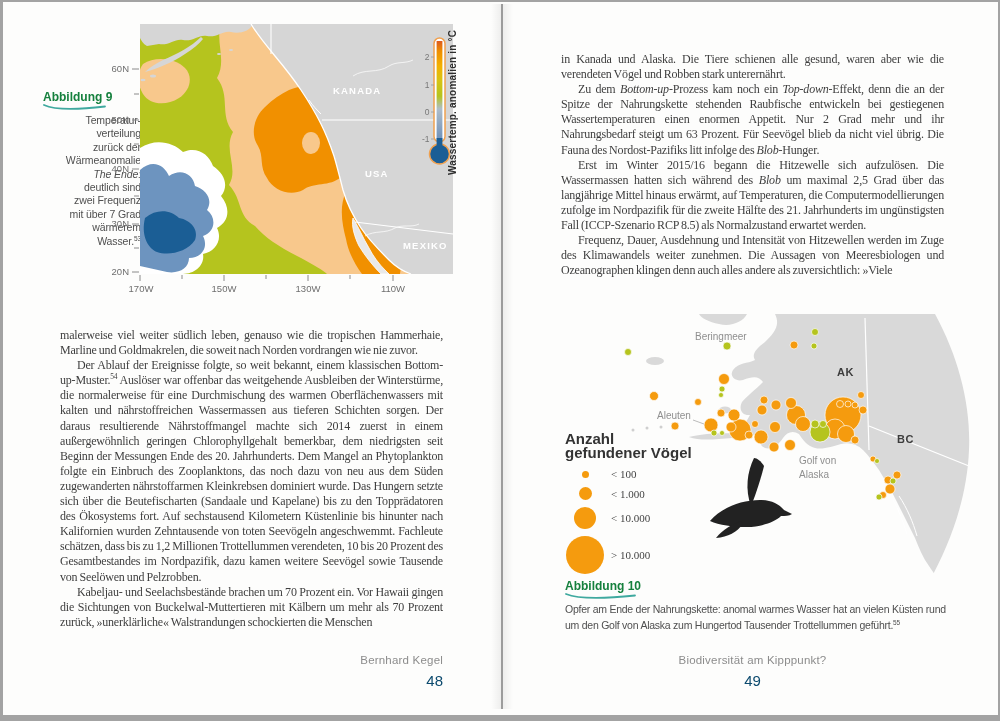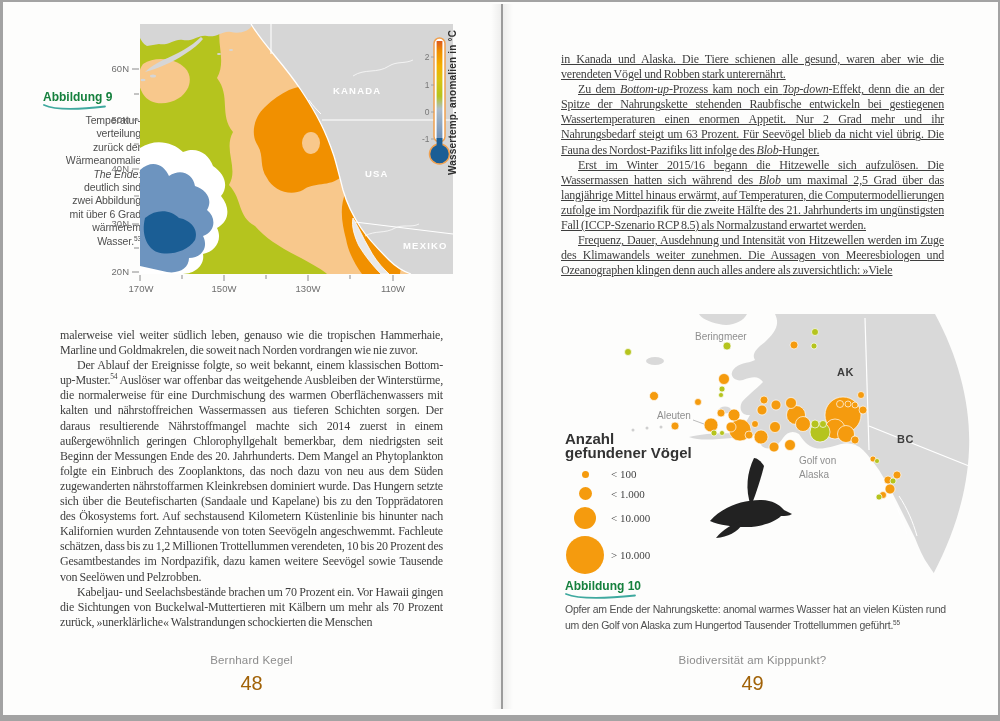--- a/index.html
+++ b/index.html
@@ -22,21 +22,21 @@
   .swoosh{position:absolute;}
   .fig9cap{font-family:"Liberation Sans",sans-serif;font-size:10.5px;line-height:13.4px;color:#4f4f4f;
     text-align:right;letter-spacing:-0.1px;}
   .fig9cap sup,.fig10cap sup{font-size:0.62em;vertical-align:super;line-height:0;}
   .fig10cap{font-family:"Liberation Sans",sans-serif;font-size:10.5px;line-height:15.5px;color:#4f4f4f;
     letter-spacing:-0.25px;}
 
   
   .footer{font-family:"Liberation Sans",sans-serif;text-align:center;}
   .running{font-size:11.5px;color:#8c8c8c;letter-spacing:0.2px;}
-  .pagenum{font-size:20px;color:#a16207;margin-top:6px;}
+  .pagenum{font-size:15px;color:#0c4a6e;margin-top:6px;}
 
   
   .legend{font-family:"Liberation Sans",sans-serif;color:#3c3c3c;}
   .lg-title{font-size:15px;font-weight:bold;line-height:14px;color:#333;}
   .lg-rows{margin-top:8px;font-family:Liberation Serif, serif;}
   .lg-row{display:flex;align-items:center;margin-bottom:7px;}
   .lg-dotwrap{width:40px;display:flex;justify-content:center;align-items:center;flex:0 0 40px;}
   .lg-dot{background:#f59b0e;border-radius:50%;}
   .lg-label{font-size:11px;color:#444;margin-left:6px;}
 
@@ -64,22 +64,22 @@
     <svg class="swoosh" style="left:40px;top:101px;" width="64" height="9" viewBox="0 0 64 9">
       <path d="M1,2 Q16,9 62,3.5" fill="none" stroke="#3fa99f" stroke-width="1.8" stroke-linecap="round"></path>
     </svg>
     <div class="abs fig9cap" style="left:26px;top:112px;width:112px;">
         <div><span>Temperatur-</span></div>
         <div><span>verteilung</span></div>
         <div><span>zurück der</span></div>
         <div><span>Wärmeanomalie</span></div>
         <div><em>The Ende:</em></div>
         <div><span>deutlich sind</span></div>
-        <div><span>zwei Abbildung</span></div>
-        <div><span>mit über 6 Grad</span></div>
+        <div><span>zwei Frequenz</span></div>
+        <div><span>mit über 7 Grad</span></div>
         <div><span>wärmerem</span></div>
         <div><span>Wasser.</span><sup>53</sup></div>
       </div>
 
     <svg class="abs" style="left:100px;top:18px;" width="360" height="276" viewBox="0 0 360 276">
       <defs>
         <clipPath id="plot9">
             <rect x="37" y="4" width="281" height="250"></rect>
           </clipPath>
       </defs>
@@ -179,29 +179,29 @@
       <text class="t-cbtick" x="8.5" y="112" text-anchor="end">-1</text>
     </svg>
     <div class="abs thermo-label" style="left:444px;top:25px;height:150px;">Wassertemp. anomalien in °C</div>
 
     <div class="abs bodytext" style="left:57px;top:326px;width:383px;">
       <p><span>malerweise viel weiter südlich leben, genauso wie die tropischen Hammerhaie, Marline und Goldmakrelen, die soweit nach Norden vordrangen wie nie zuvor.</span></p>
       <p class="ind"><span>Der Ablauf der Ereignisse folgte, so weit bekannt, einem klassischen Bottom-up-Muster.</span><sup>54</sup><span> Auslöser war offenbar das weitgehende Ausbleiben der Winterstürme, die normalerweise für eine Durchmischung des warmen Oberflächenwassers mit kalten und nährstoffreichen Wassermassen aus tieferen Schichten sorgen. Der daraus resultierende Nährstoffmangel machte sich 2014 zuerst in einem außergewöhnlich geringen Chlorophyllgehalt bemerkbar, dem niedrigsten seit Beginn der Messungen Ende des 20. Jahrhunderts. Dem Mangel an Phytoplankton folgte ein Einbruch des Zooplanktons, das noch dazu von neu aus dem Süden zugewanderten nährstoffarmen Kleinkrebsen dominiert wurde. Das Hungern setzte sich über die Beutefischarten (Sandaale und Kapelane) bis zu den Topprädatoren des Ökosystems fort. Auf sechstausend Kilometern Küstenlinie bis hinunter nach Kalifornien wurden Zehntausende von toten Seevögeln angeschwemmt. Fachleute schätzen, dass bis zu 1,2 Millionen Trottellummen verendeten, 10 bis 20 Prozent des Gesamtbestandes im Nordpazifik, dazu kamen weitere Seevögel sowie Tausende von Seelöwen und Pelzrobben.</span></p>
       <p class="ind"><span>Kabeljau- und Seelachsbestände brachen um 70 Prozent ein. Vor Hawaii gingen die Sichtungen von Buckelwal-Muttertieren mit Kälbern um mehr als 70 Prozent zurück, »unerklärliche« Walstrandungen schockierten die Menschen</span></p>
     </div>
 
-    <div class="abs footer" style="left:57px;top:652px;width:383px;">
+    <div class="abs footer" style="left:57px;top:652px;width:383px;text-align:right;">
       <div class="running">Bernhard Kegel</div>
       <div class="pagenum">48</div>
     </div>
   </section>
 
   <section class="page" style="left:500px;width:498px;">
 
-    <div class="abs bodytext" style="left:58px;top:50px;width:383px;text-decoration:underline;">
+    <div class="abs bodytext" style="left:58px;top:50px;width:383px;">
       <p><span>in Kanada und Alaska. Die Tiere schienen alle gesund, waren aber wie die verendeten Vögel und Robben stark unterernährt.</span></p>
       <p class="ind"><span>Zu dem </span><em>Bottom-up</em><span>-Prozess kam noch ein </span><em>Top-down</em><span>-Effekt, denn die an der Spitze der Nahrungskette stehenden Raubfische entwickeln bei gestiegenen Wassertemperaturen einen enormen Appetit. Nur 2 Grad mehr und ihr Nahrungsbedarf steigt um 63 Prozent. Für Seevögel blieb da nicht viel übrig. Die Fauna des Nordost-Pazifiks litt infolge des </span><em>Blob</em><span>-Hunger.</span></p>
       <p class="ind"><span>Erst im Winter 2015/16 begann die Hitzewelle sich aufzulösen. Die Wassermassen hatten sich während des </span><em>Blob</em><span> um maximal 2,5 Grad über das langjährige Mittel hinaus erwärmt, auf Temperaturen, die Computermodellierungen zufolge im Nordpazifik für die zweite Hälfte des 21. Jahrhunderts im ungünstigsten Fall (ICCP-Szenario RCP 8.5) als Normalzustand erwartet werden.</span></p>
       <p class="ind"><span>Frequenz, Dauer, Ausdehnung und Intensität von Hitzewellen werden im Zuge des Klimawandels weiter zunehmen. Die Aussagen von Meeresbiologen und Ozeanographen klingen denn auch alles andere als zuversichtlich: »Viele</span></p>
     </div>
 
     <svg class="abs" style="left:100px;top:312px;" width="385" height="268" viewBox="0 0 385 268">
       <g fill="#d9d9d9">
         <path d="M96,0 L144,0 C140,8 128,13 116,10 C106,8 98,4 96,0 Z"></path>
         <ellipse cx="52" cy="47" rx="9" ry="4"></ellipse>

